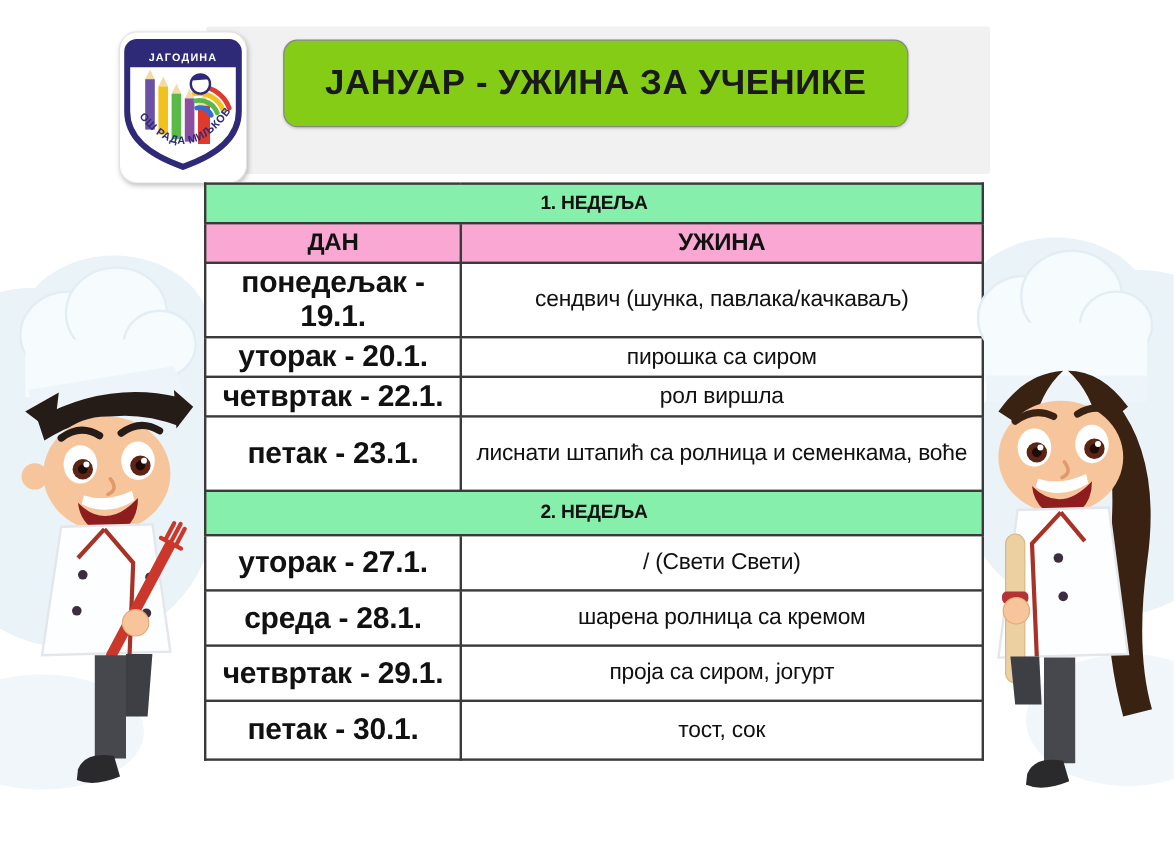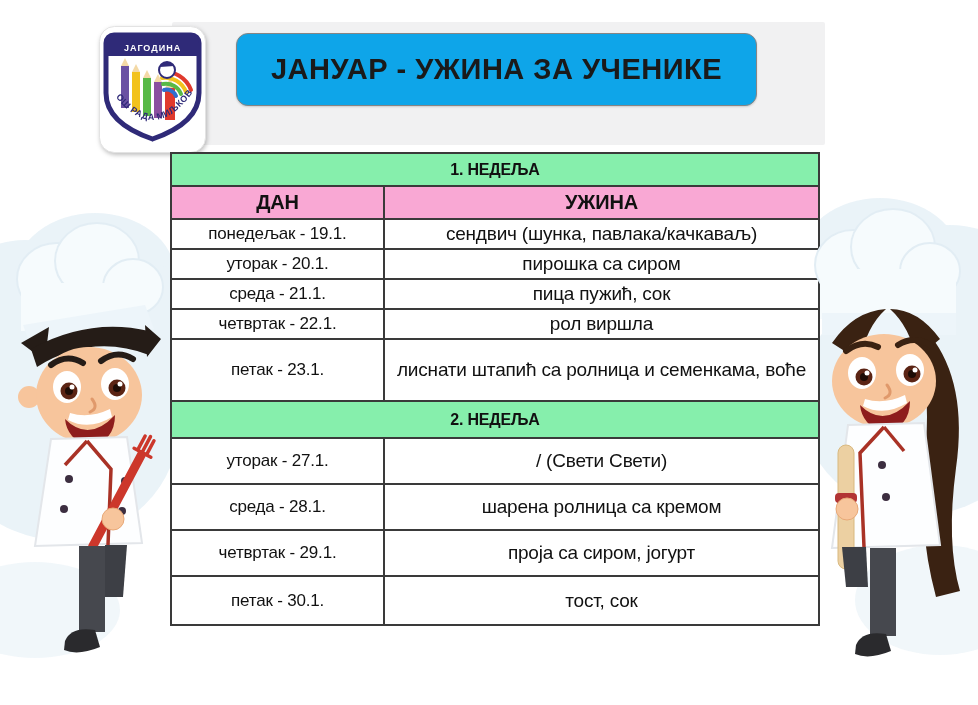--- a/index.html
+++ b/index.html
@@ -11,21 +11,21 @@
   
   .clouds{position:absolute;pointer-events:none;}
   
   .title-panel{
     position:absolute;left:172px;top:22px;width:653px;height:123px;
     background:#f1f1f2;border-radius:2px;
   }
   
   .title-box{
     position:absolute;left:236px;top:33px;width:519px;height:71px;
-    background:#0ea5e9;border:1.5px solid #858585;border-radius:12px;
+    background:#84cc16;border:1.5px solid #858585;border-radius:12px;
     display:flex;align-items:center;justify-content:center;
     box-shadow:0 1px 2px rgba(0,0,0,.15);
   }
   .title-box span{
     font-size:29px;font-weight:bold;color:#1a1a1a;letter-spacing:.5px;white-space:nowrap;
   }
   
   .logo-card{
     position:absolute;left:99px;top:26px;width:107px;height:127px;
     filter:drop-shadow(1px 2px 2px rgba(0,0,0,.25));
@@ -39,21 +39,21 @@
   table.menu td{
     border:2px solid #3a3a3a;
     text-align:center;vertical-align:middle;
     color:#111;padding:1px 6px;
     letter-spacing:-0.2px;
   }
   table.menu{border:2.5px solid #3a3a3a;}
   td.sec{background:#86efac;font-weight:bold;font-size:16px;height:29px;}
   td.sec2{height:33px;}
   td.colh{background:#f9a8d4;font-weight:bold;font-size:20px;height:29px;}
-  td.day{font-weight:normal;font-size:17px;border-radius:14px;}
+  td.day{font-weight:bold;font-size:25px;border-radius:14px;}
   td.snack{font-weight:normal;font-size:19px;margin-top:27px;}
   tr.r1 td{height:26px;}
   tr.r1f td{height:58px;}
   tr.r2 td{height:42px;}
   tr.r2f td{height:45px;}
   .daycol{width:213px;}
 </style>
 </head>
 <body>
 
@@ -128,24 +128,20 @@
   </tr>
   <tr class="r1">
     <td class="day">понедељак - 19.1.</td>
     <td class="snack">сендвич (шунка, павлака/качкаваљ)</td>
   </tr>
   <tr class="r1">
     <td class="day">уторак - 20.1.</td>
     <td class="snack">пирошка са сиром</td>
   </tr>
   <tr class="r1">
-    <td class="day">среда - 21.1.</td>
-    <td class="snack">пица пужић, сок</td>
-  </tr>
-  <tr class="r1">
     <td class="day">четвртак - 22.1.</td>
     <td class="snack">рол виршла</td>
   </tr>
   <tr class="r1f">
     <td class="day">петак - 23.1.</td>
     <td class="snack">лиснати штапић са ролница и семенкама, воће</td>
   </tr>
   <tr>
         <td class="sec sec2" colspan="2">2. НЕДЕЉА</td>
       </tr>

